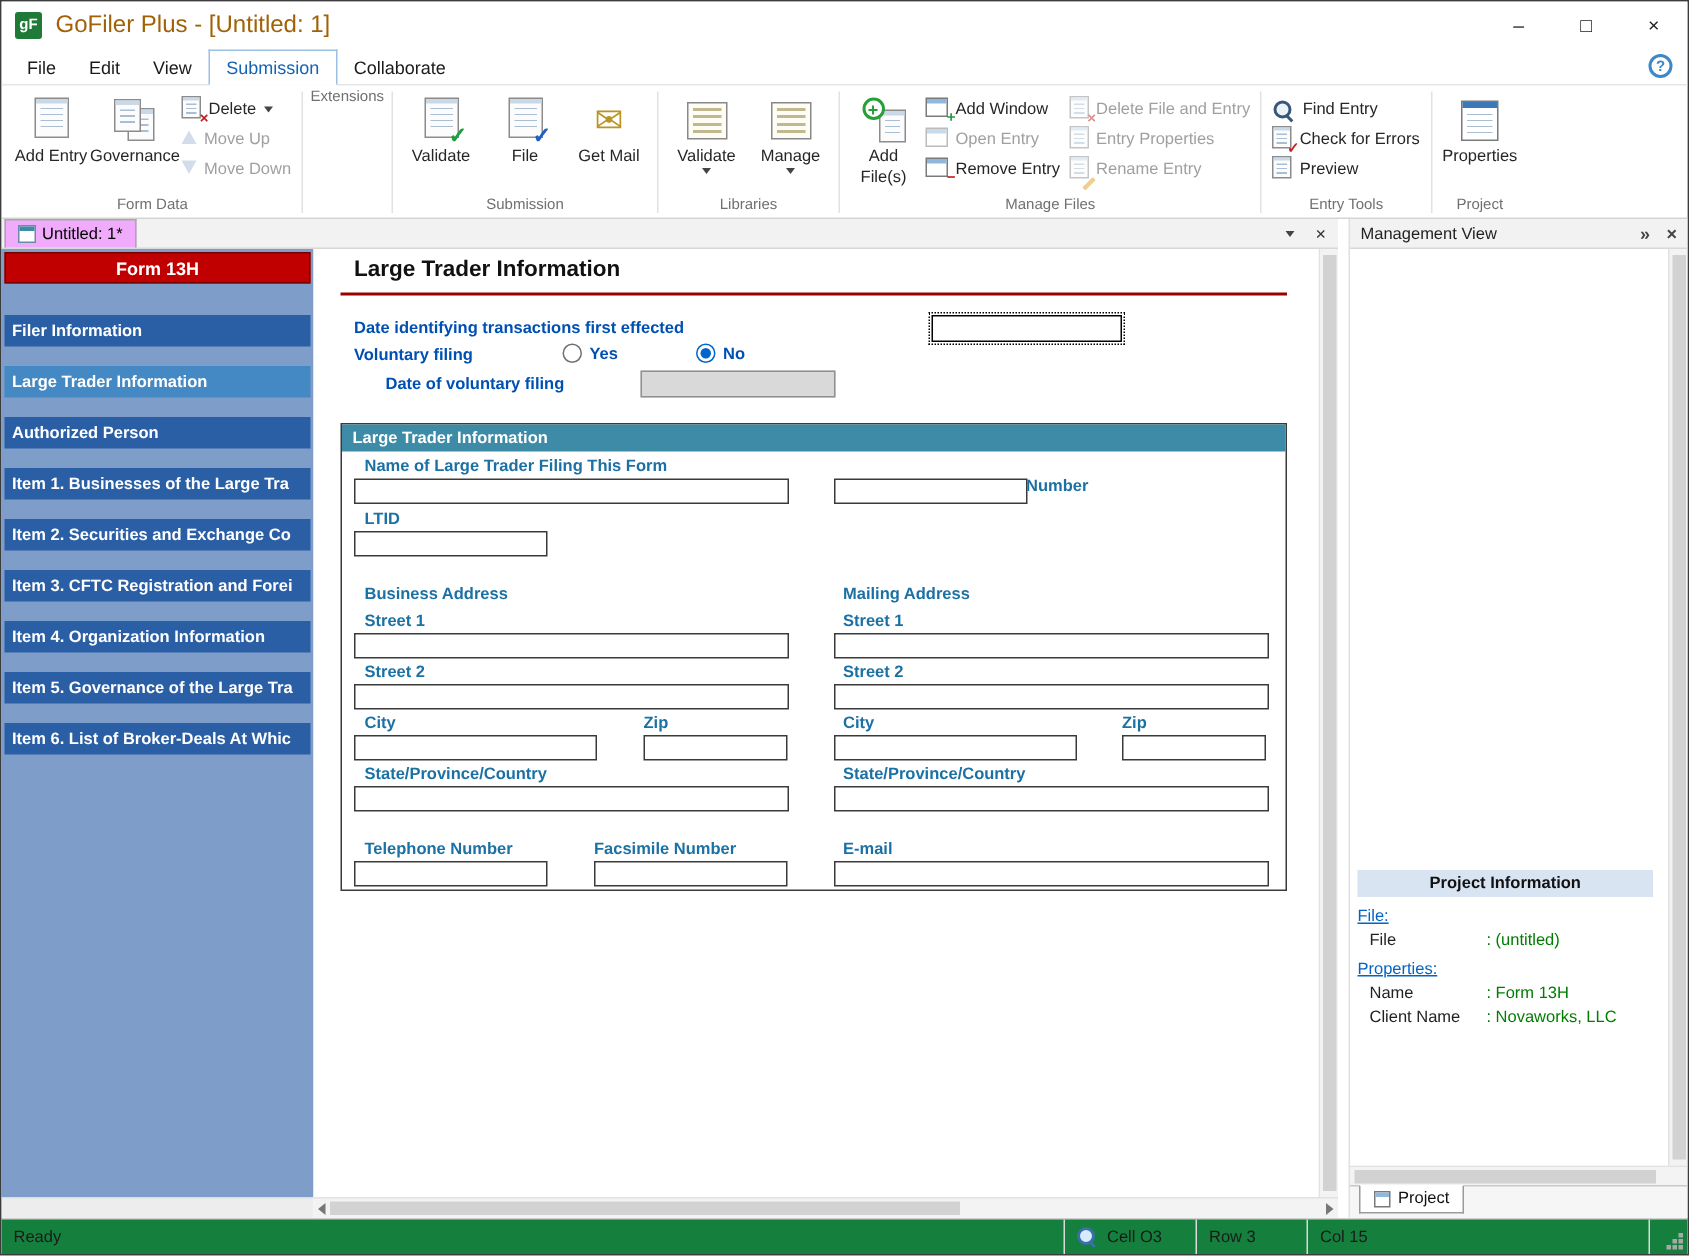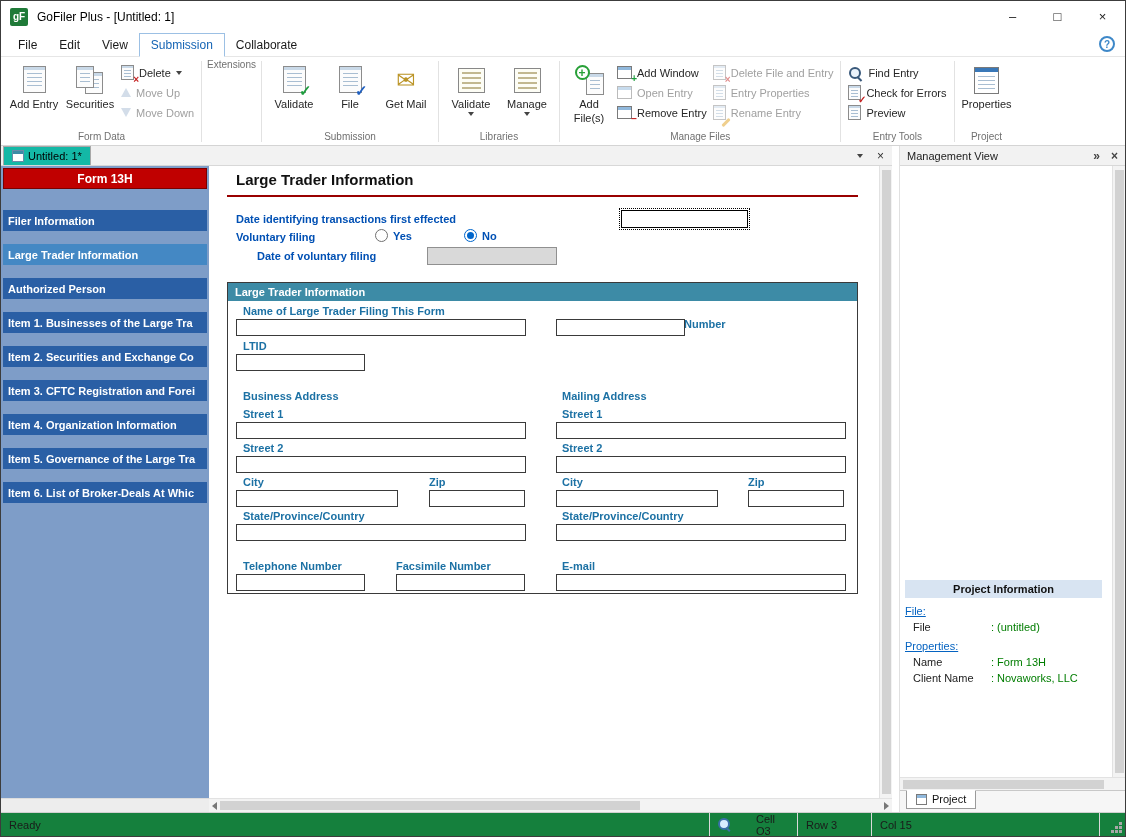--- a/index.html
+++ b/index.html
@@ -6,21 +6,21 @@
   html,body { background:#9a9a9a; }
   body { font-family:"Liberation Sans", sans-serif; }
 
   .window { position:relative; width:1126px; height:837px; background:#fff;
             border:1px solid #3c3c3c; display:flex; flex-direction:column; overflow:hidden; }
 
   
   .titlebar { height:31px; flex:0 0 31px; display:flex; align-items:center; padding-left:9px; background:#fff; }
   .app-icon { width:18px; height:18px; background:#1f7a38; color:#fff; font-size:10px; font-weight:bold;
               display:flex; align-items:center; justify-content:center; border-radius:2px; }
-  .title-text { margin-left:9px; font-size:12px; color:#000000; }
+  .title-text { margin-left:9px; font-size:16px; color:#a16207; }
   .win-controls { margin-left:auto; display:flex; height:31px; }
   .win-btn { width:45px; display:flex; align-items:center; justify-content:center; font-size:13px; color:#222; }
 
   
   .menubar { height:25px; flex:0 0 25px; display:flex; align-items:flex-end; padding-left:6px; background:#fff;
              border-bottom:1px solid #e6e6e6; position:relative; }
   .menu-item { padding:4px 11px; font-size:12px; color:#1a1a1a; }
   .menu-item.active { color:#1464b4; border:1px solid #9cc0e4; border-bottom:1px solid #fff; margin-bottom:-1px; background:#fff; }
   .help-btn { position:absolute; right:10px; top:4px; width:16px; height:16px; border:2px solid #3e88c8; border-radius:50%;
               color:#3e88c8; font-size:10px; font-weight:bold; display:flex; align-items:center; justify-content:center; }
@@ -87,21 +87,21 @@
   .badge.badge-lg { right:-6px; bottom:-3px; font-size:15px; }
   .badge.green { color:#1e9e3e; } .badge.red { color:#c42020; } .badge.blue { color:#2060c0; }
   .pencil { position:absolute; right:-5px; bottom:-2px; width:10px; height:3px; background:#e0a020;
             transform:rotate(-45deg); border-radius:1px; z-index:2; }
 
   
   .workspace { flex:1; display:flex; min-height:0; }
   .left-col { width:891px; flex:0 0 891px; display:flex; flex-direction:column; min-height:0; }
   .doc-tabbar { height:20px; flex:0 0 20px; background:#f2f2f2; border-bottom:1px solid #d8d8d8;
                 display:flex; align-items:flex-end; padding-left:2px; position:relative; }
-  .doc-tab { height:19px; display:flex; align-items:center; gap:4px; padding:0 8px; background:#14b8a6;
+  .doc-tab { height:19px; display:flex; align-items:center; gap:4px; padding:0 8px; background:#f0abfc;
              border:1px solid #a8a8a8; border-bottom:none; font-size:11px; color:#000; }
   .tabico { position:relative; width:12px; height:12px; border:1px solid #6a8aa8; background:#fff; display:inline-block; }
   .tabico::before { content:""; position:absolute; left:0; right:0; top:0; height:3px; background:#3d8ba6; }
   .tabbar-controls { position:absolute; right:8px; top:2px; display:flex; gap:14px; align-items:center; height:16px; }
   .tab-close { font-size:12px; color:#333; line-height:1; }
 
   .panes { flex:1; display:flex; min-height:0; }
   .sidebar { width:208px; flex:0 0 208px; background:#7e9dc8; padding:2px; display:flex; flex-direction:column; overflow:hidden; }
   .sb-header { height:21px; flex:0 0 21px; background:#c00000; border:1px solid #7a0000; color:#fff; font-weight:bold;
                font-size:12px; display:flex; align-items:center; justify-content:center; margin-bottom:9px; }
@@ -171,21 +171,21 @@
               border-top:1px solid #fff; margin-top:-1px; font-size:11px; color:#111; }
   .mtabico { position:relative; width:11px; height:11px; border:1px solid #7a7a7a; background:#fff; display:inline-block; }
   .mtabico::before { content:""; position:absolute; left:0; right:0; top:0; height:3px; background:#90b8dc; }
 
   
   .statusbar { height:24px; flex:0 0 24px; background:#15803d; border-top:1px solid #d0d0d0; display:flex;
                align-items:center; font-size:11px; color:#1a1a1a; }
   .status-ready { padding-left:8px; }
   .status-right { margin-left:auto; display:flex; align-items:center; height:100%; }
   .sseg { display:flex; align-items:center; height:100%; padding:0 8px; border-left:1px solid #dadada; }
-  .sseg.cellseg { width:88px; gap:24px; }
+  .sseg.cellseg { width:88px; gap:6px; }
   .sseg.rowseg { width:74px; }
   .sseg.colseg { width:228px; }
   .status-icon { position:relative; width:14px; height:14px; flex:0 0 14px; }
   .status-icon::before { content:""; position:absolute; left:0; top:0; width:8px; height:8px; border:2px solid #3a6fa8;
                          border-radius:50%; background:#d8ecff; }
   .status-icon::after { content:""; position:absolute; left:9px; top:9px; width:5px; height:2px; background:#3a6fa8;
                         transform:rotate(45deg); transform-origin:0 0; }
   .grip-seg { width:26px; height:100%; border-left:1px solid #dadada; position:relative; }
   .grip { position:absolute; right:3px; bottom:3px; width:3px; height:3px; background:#a8a8a8;
           box-shadow:-4px 0 #a8a8a8, 0 -4px #a8a8a8, -8px 0 #a8a8a8, 0 -8px #a8a8a8, -4px -4px #a8a8a8; }
@@ -224,21 +224,21 @@
             </div>
           <div class="rlabel">Add Entry</div>
         </div>
         <div class="rbtn-lg">
           <div class="ricon">
               <span class="dupico">
                 <span class="pgico pg-md back"></span>
                 <span class="pgico pg-md front"></span>
               </span>
             </div>
-          <div class="rlabel">Securities</div>
+          <div class="rlabel">Governance</div>
         </div>
         <div class="rcol">
           <div class="rbtn-sm">
             <span class="sico"><span class="pgico pg-sm"></span><span class="badge br red">×</span></span>
             <span>Delete</span>
             <span class="caret"></span>
           </div>
           <div class="rbtn-sm disabled">
             <span class="sico"><span class="arrow-ico up"></span></span>
             <span>Move Up</span>

